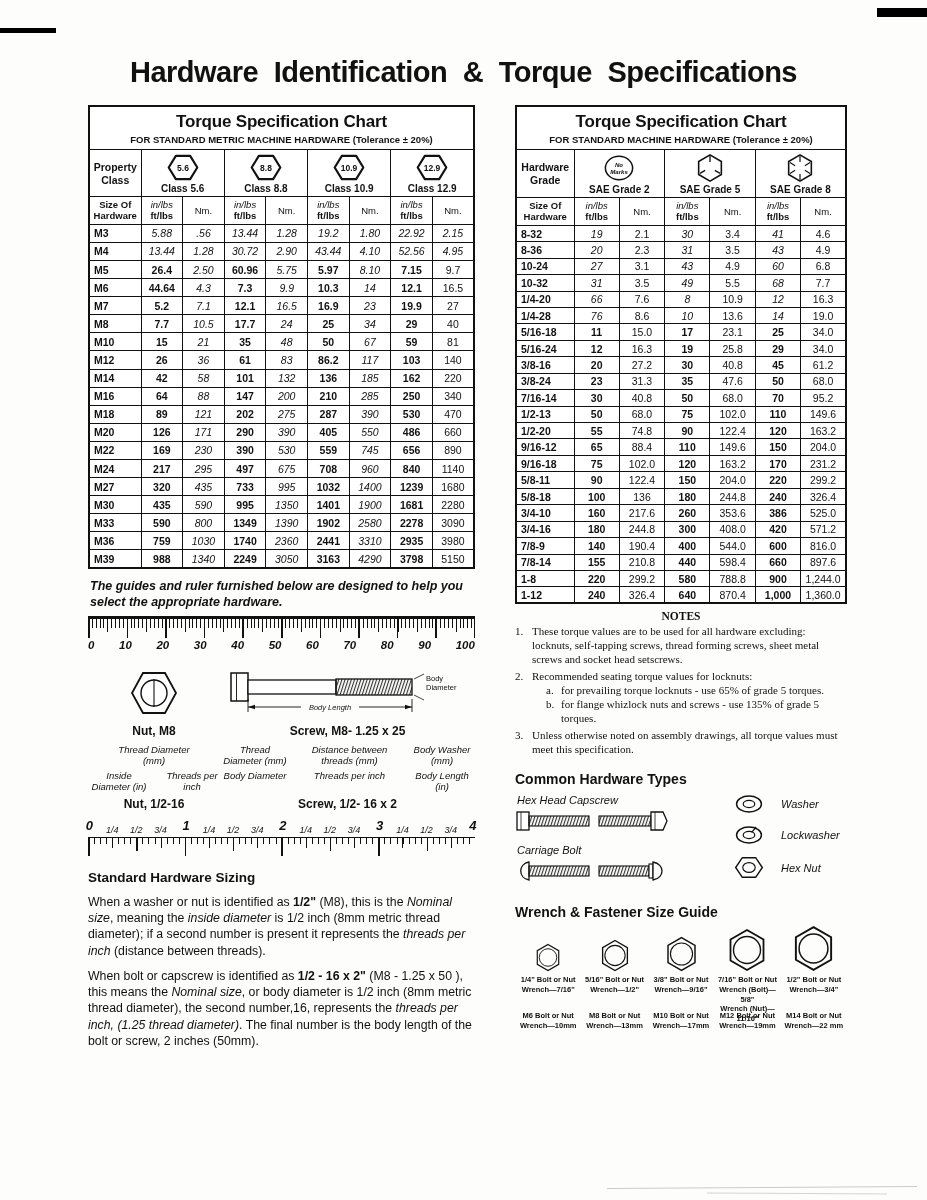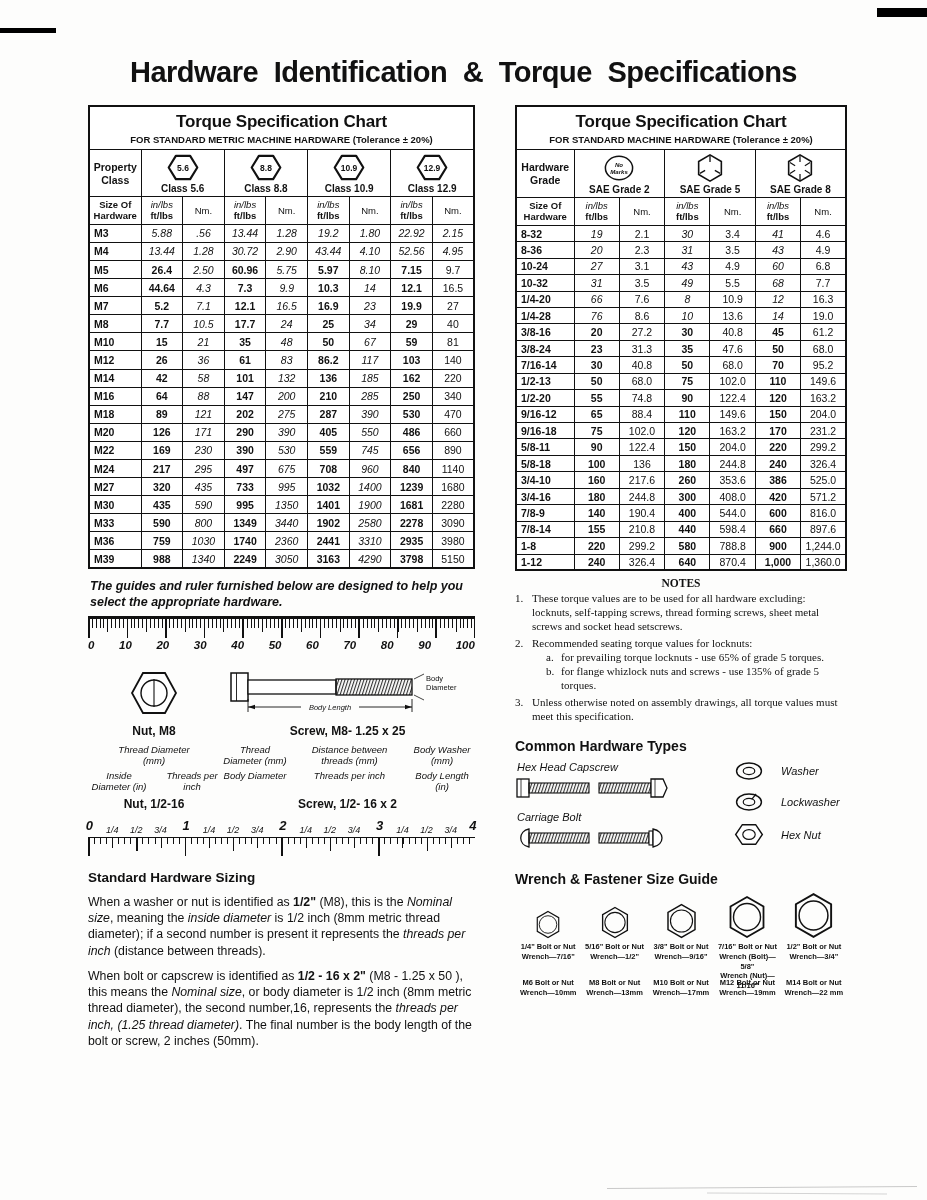--- a/index.html
+++ b/index.html
@@ -370,21 +370,21 @@
               <td>1401</td>
               <td>1900</td>
               <td>1681</td>
               <td>2280</td>
             </tr>
             <tr>
               <td>M33</td>
               <td>590</td>
               <td>800</td>
               <td>1349</td>
-              <td>3440</td>
+              <td>1390</td>
               <td>1902</td>
               <td>2580</td>
               <td>2278</td>
               <td>3090</td>
             </tr>
             <tr>
               <td>M36</td>
               <td>759</td>
               <td>1030</td>
               <td>1740</td>
@@ -627,20 +627,38 @@
             <tr>
               <td>1/4-28</td>
               <td>76</td>
               <td>8.6</td>
               <td>10</td>
               <td>13.6</td>
               <td>14</td>
               <td>19.0</td>
             </tr>
             <tr>
+              <td>5/16-18</td>
+              <td>11</td>
+              <td>15.0</td>
+              <td>17</td>
+              <td>23.1</td>
+              <td>25</td>
+              <td>34.0</td>
+            </tr>
+            <tr>
+              <td>5/16-24</td>
+              <td>12</td>
+              <td>16.3</td>
+              <td>19</td>
+              <td>25.8</td>
+              <td>29</td>
+              <td>34.0</td>
+            </tr>
+            <tr>
               <td>3/8-16</td>
               <td>20</td>
               <td>27.2</td>
               <td>30</td>
               <td>40.8</td>
               <td>45</td>
               <td>61.2</td>
             </tr>
             <tr>
               <td>3/8-24</td>

